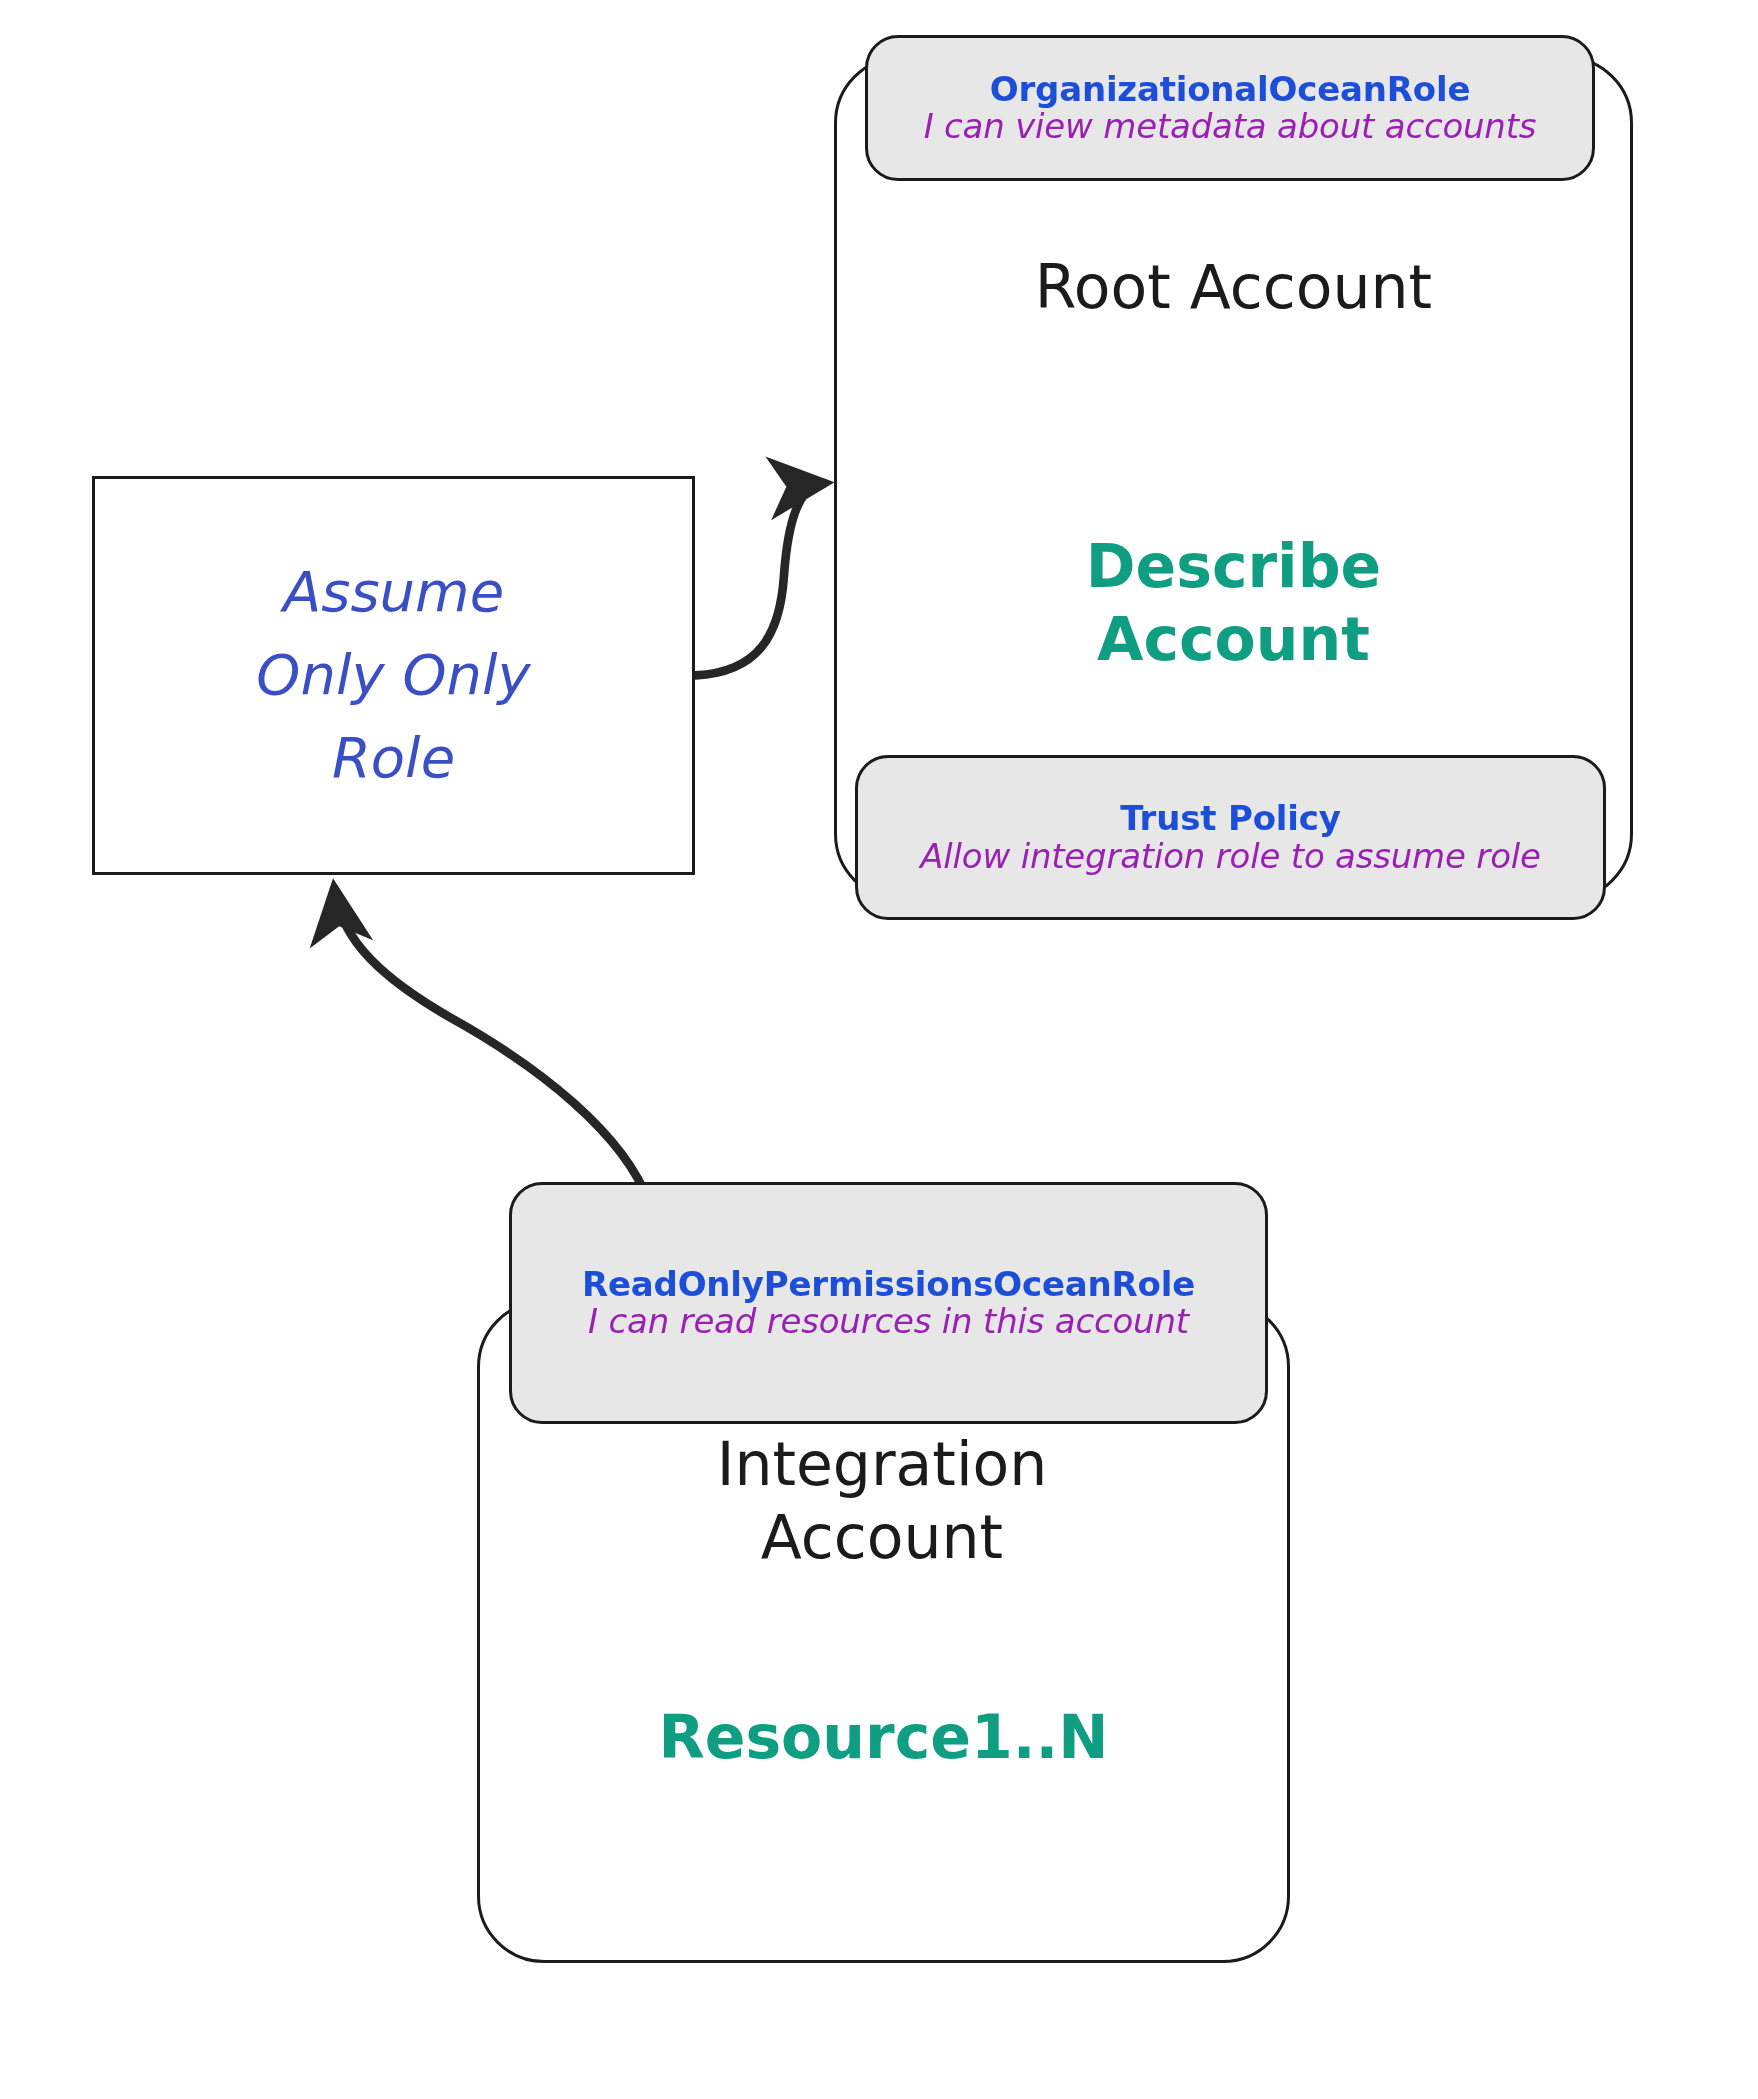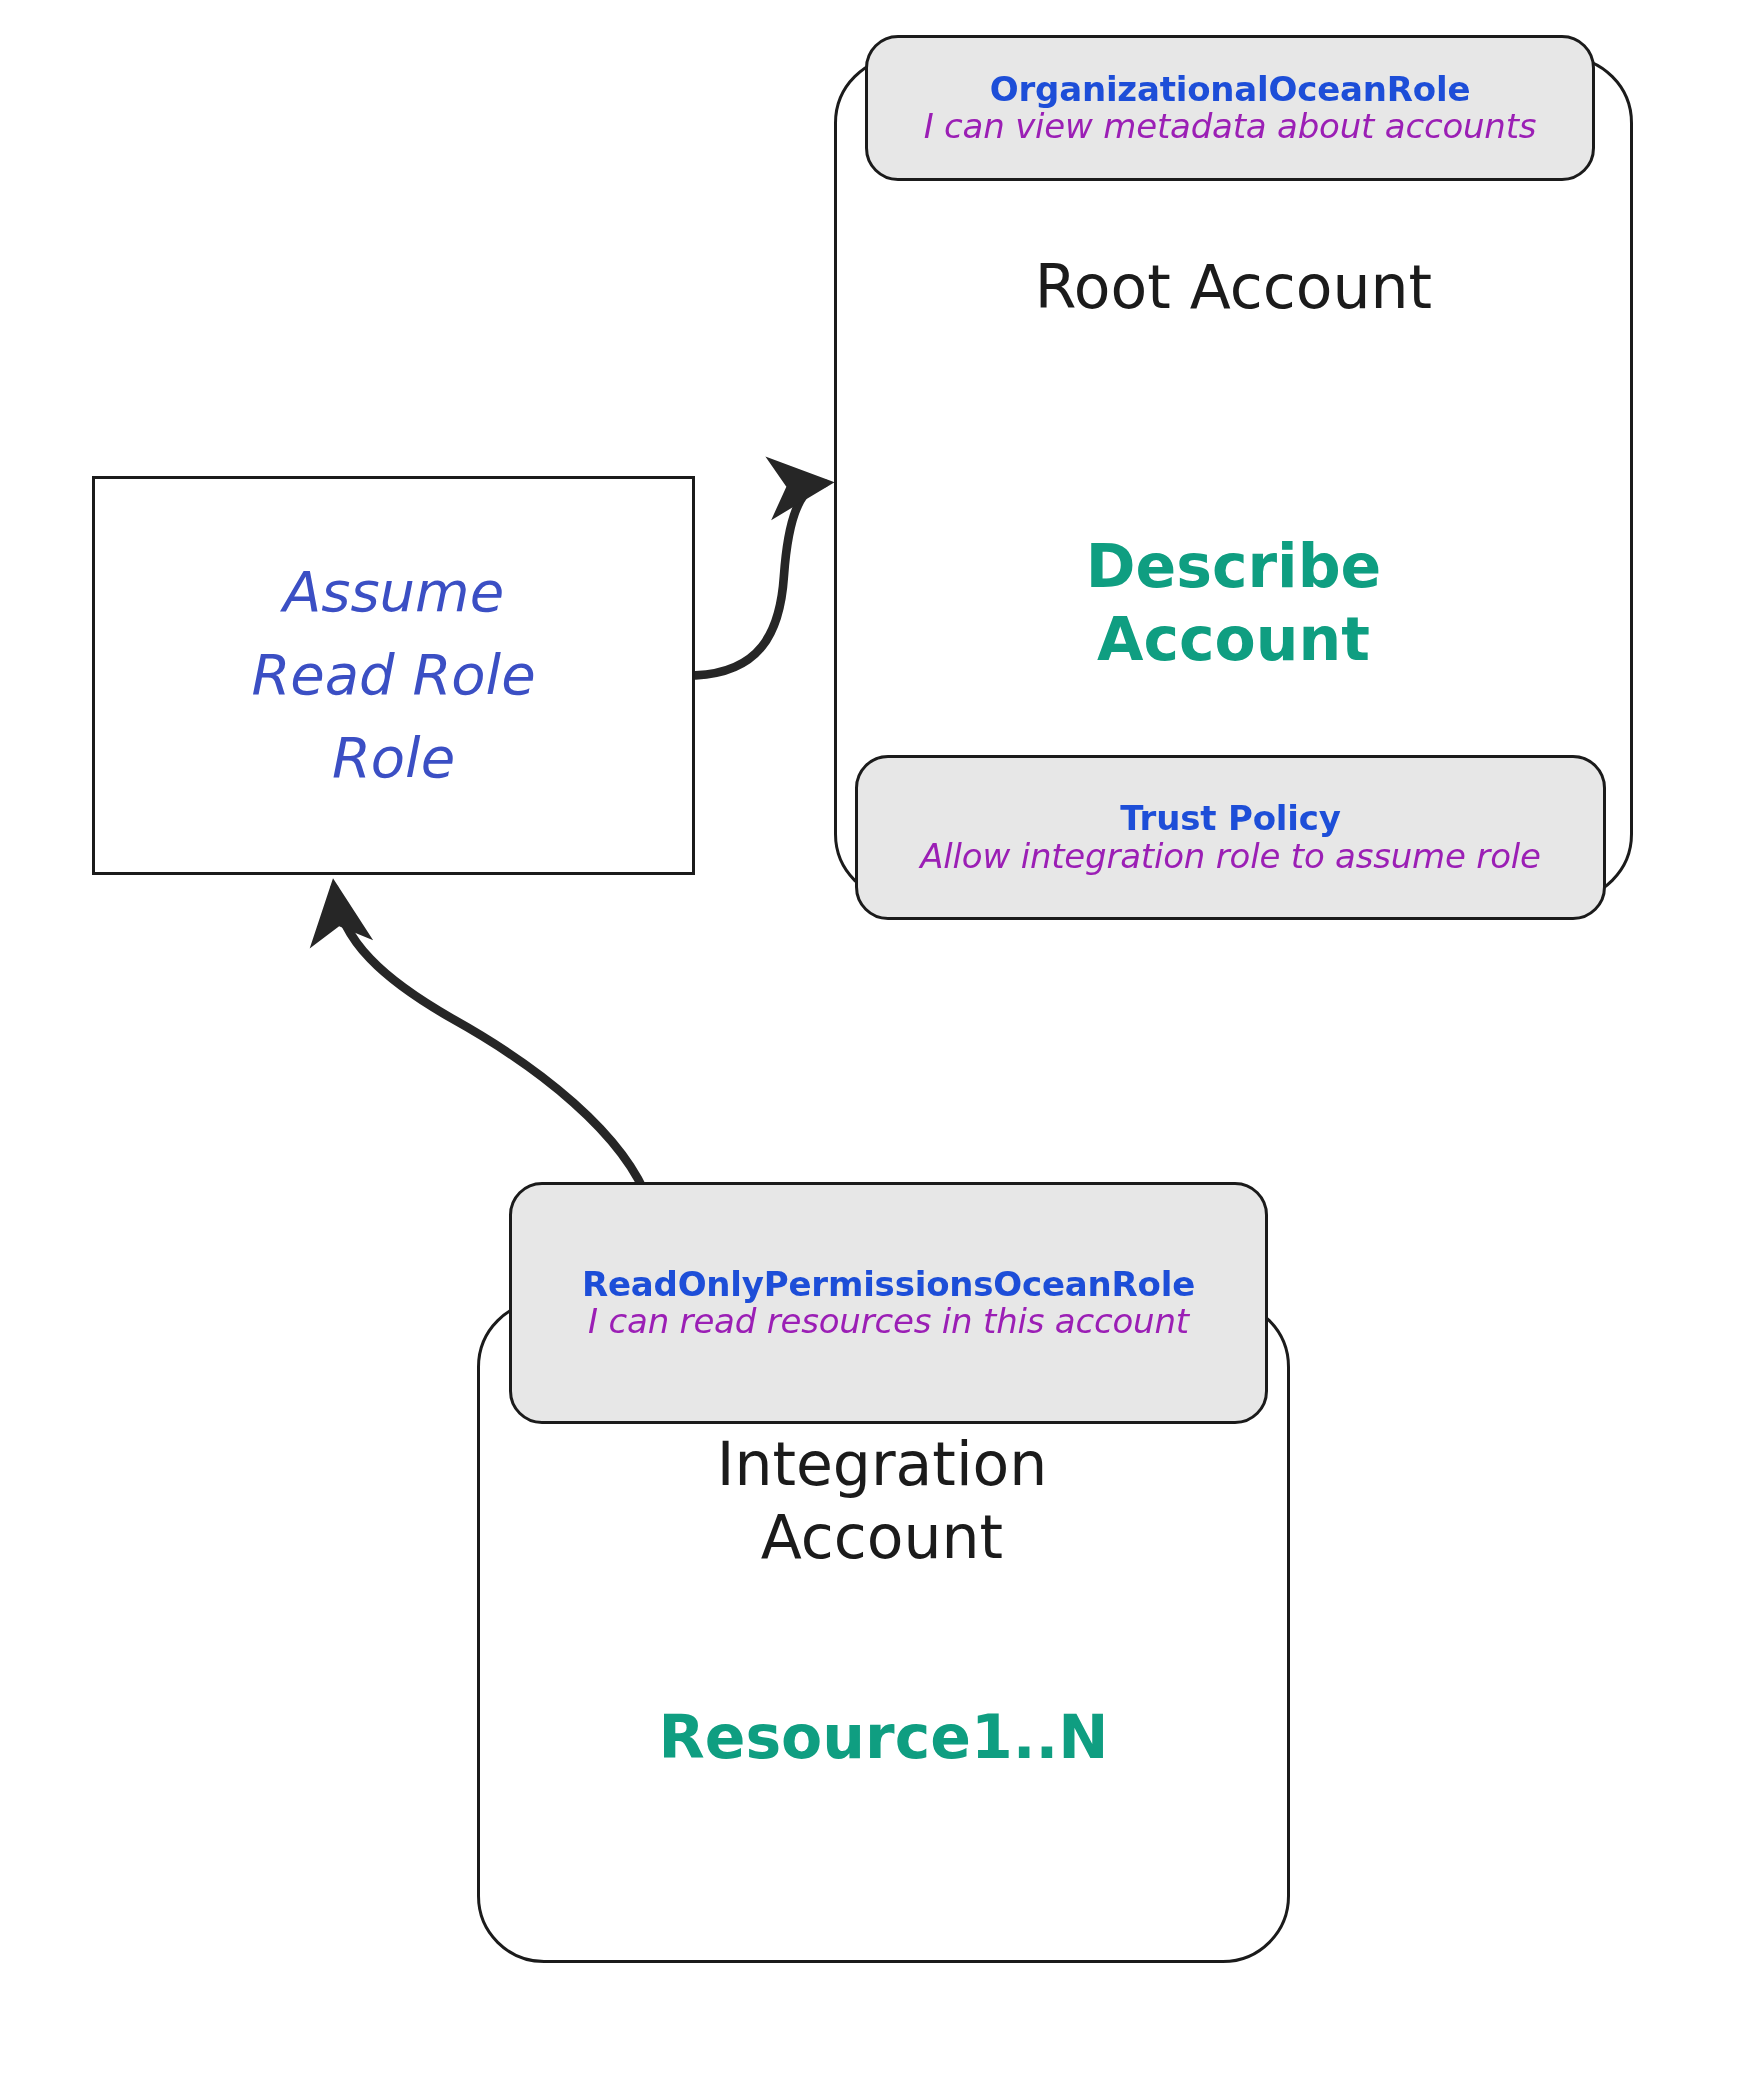--- a/index.html
+++ b/index.html
@@ -193,21 +193,21 @@
   </div>
 
   <div class="note" id="trust-policy-note">
     <div class="role-name">Trust Policy</div>
     <div class="role-desc">Allow integration role to assume role</div>
   </div>
 
   <div class="node" id="assume-role-box">
     <div>
       <div class="plain-label">Assume</div>
-      <div class="plain-label">Read Role</div>
+      <div class="plain-label">Only Only</div>
       <div class="plain-label">Role</div>
     </div>
   </div>
 
   <div class="node rounded" id="integration-account-box">
     <div id="integration-account-text">
       <div class="account-title">Integration</div>
       <div class="account-title">Account</div>
     </div>
     <div class="account-accent" id="integration-account-accent">Resource1..N</div>

